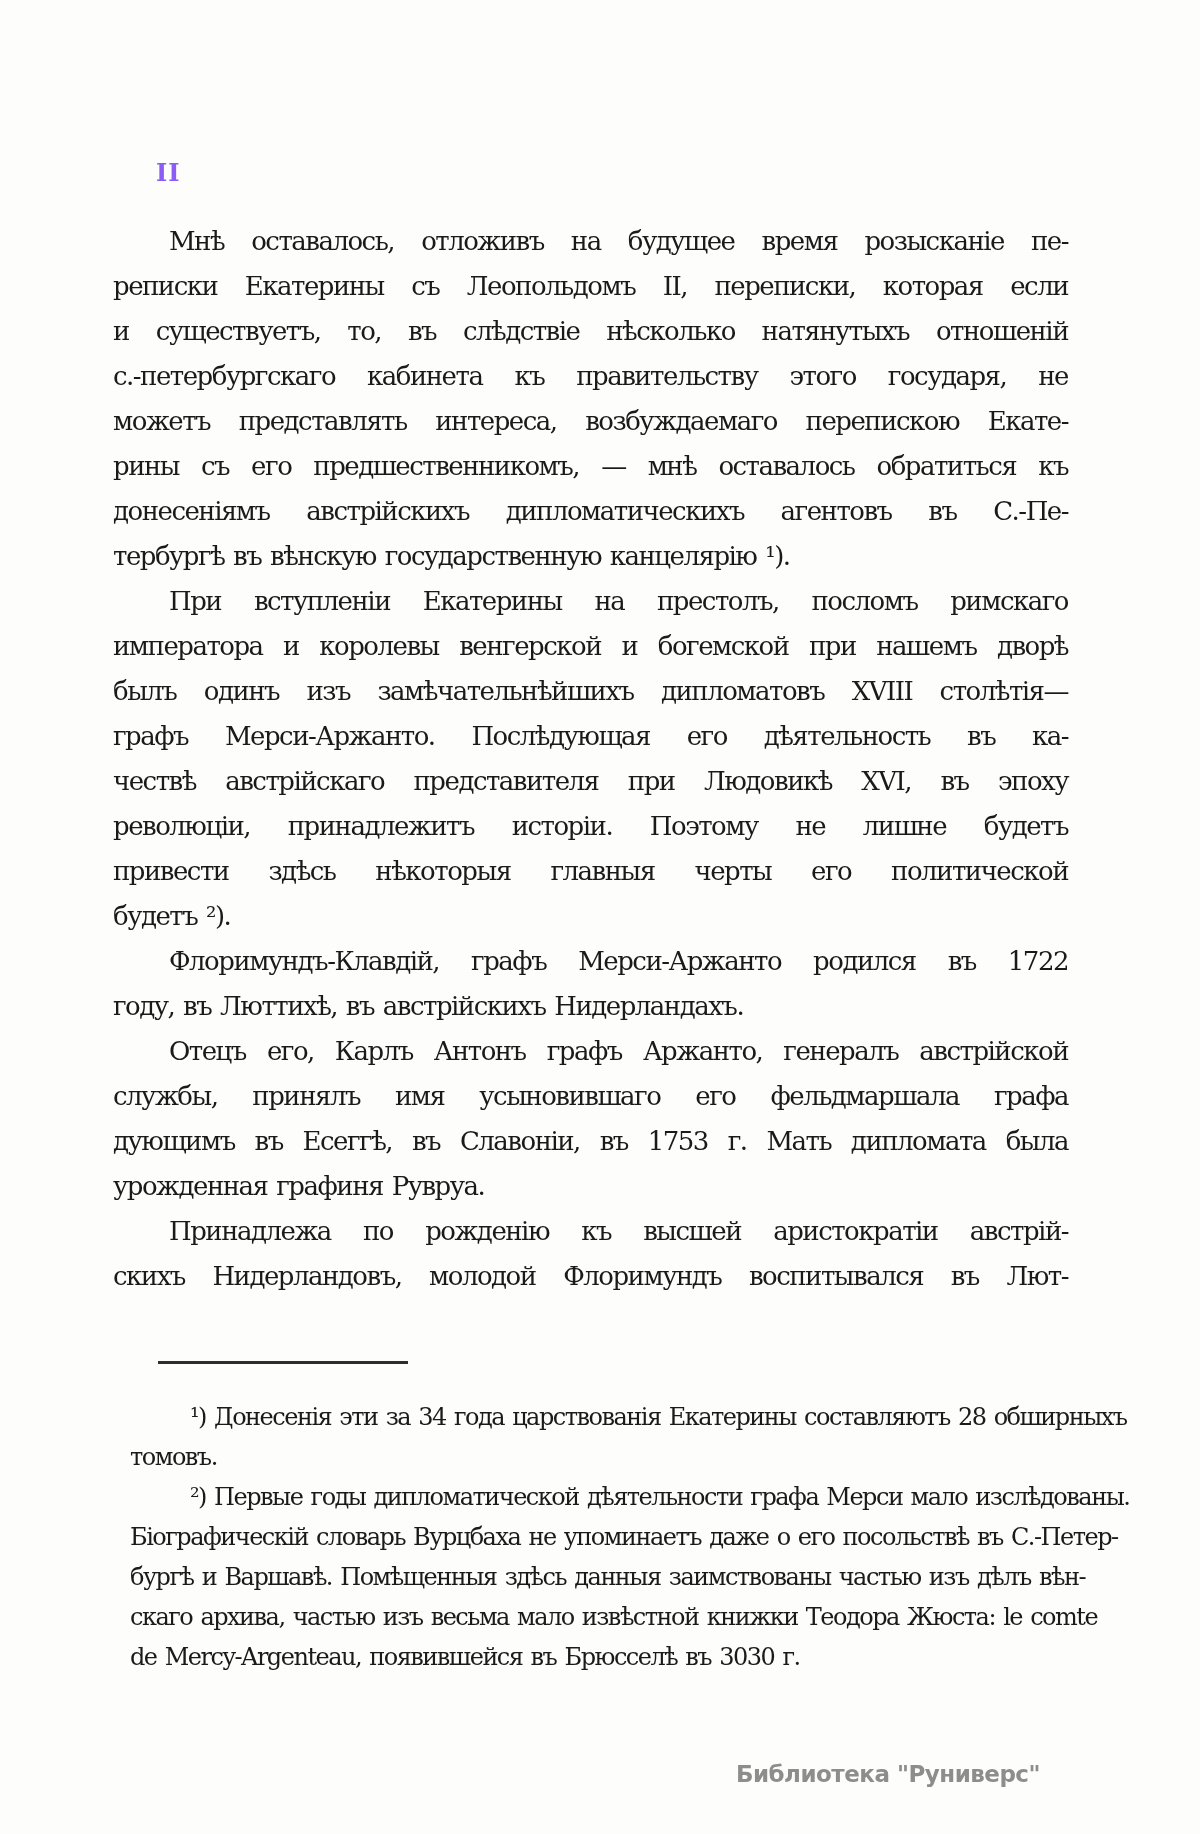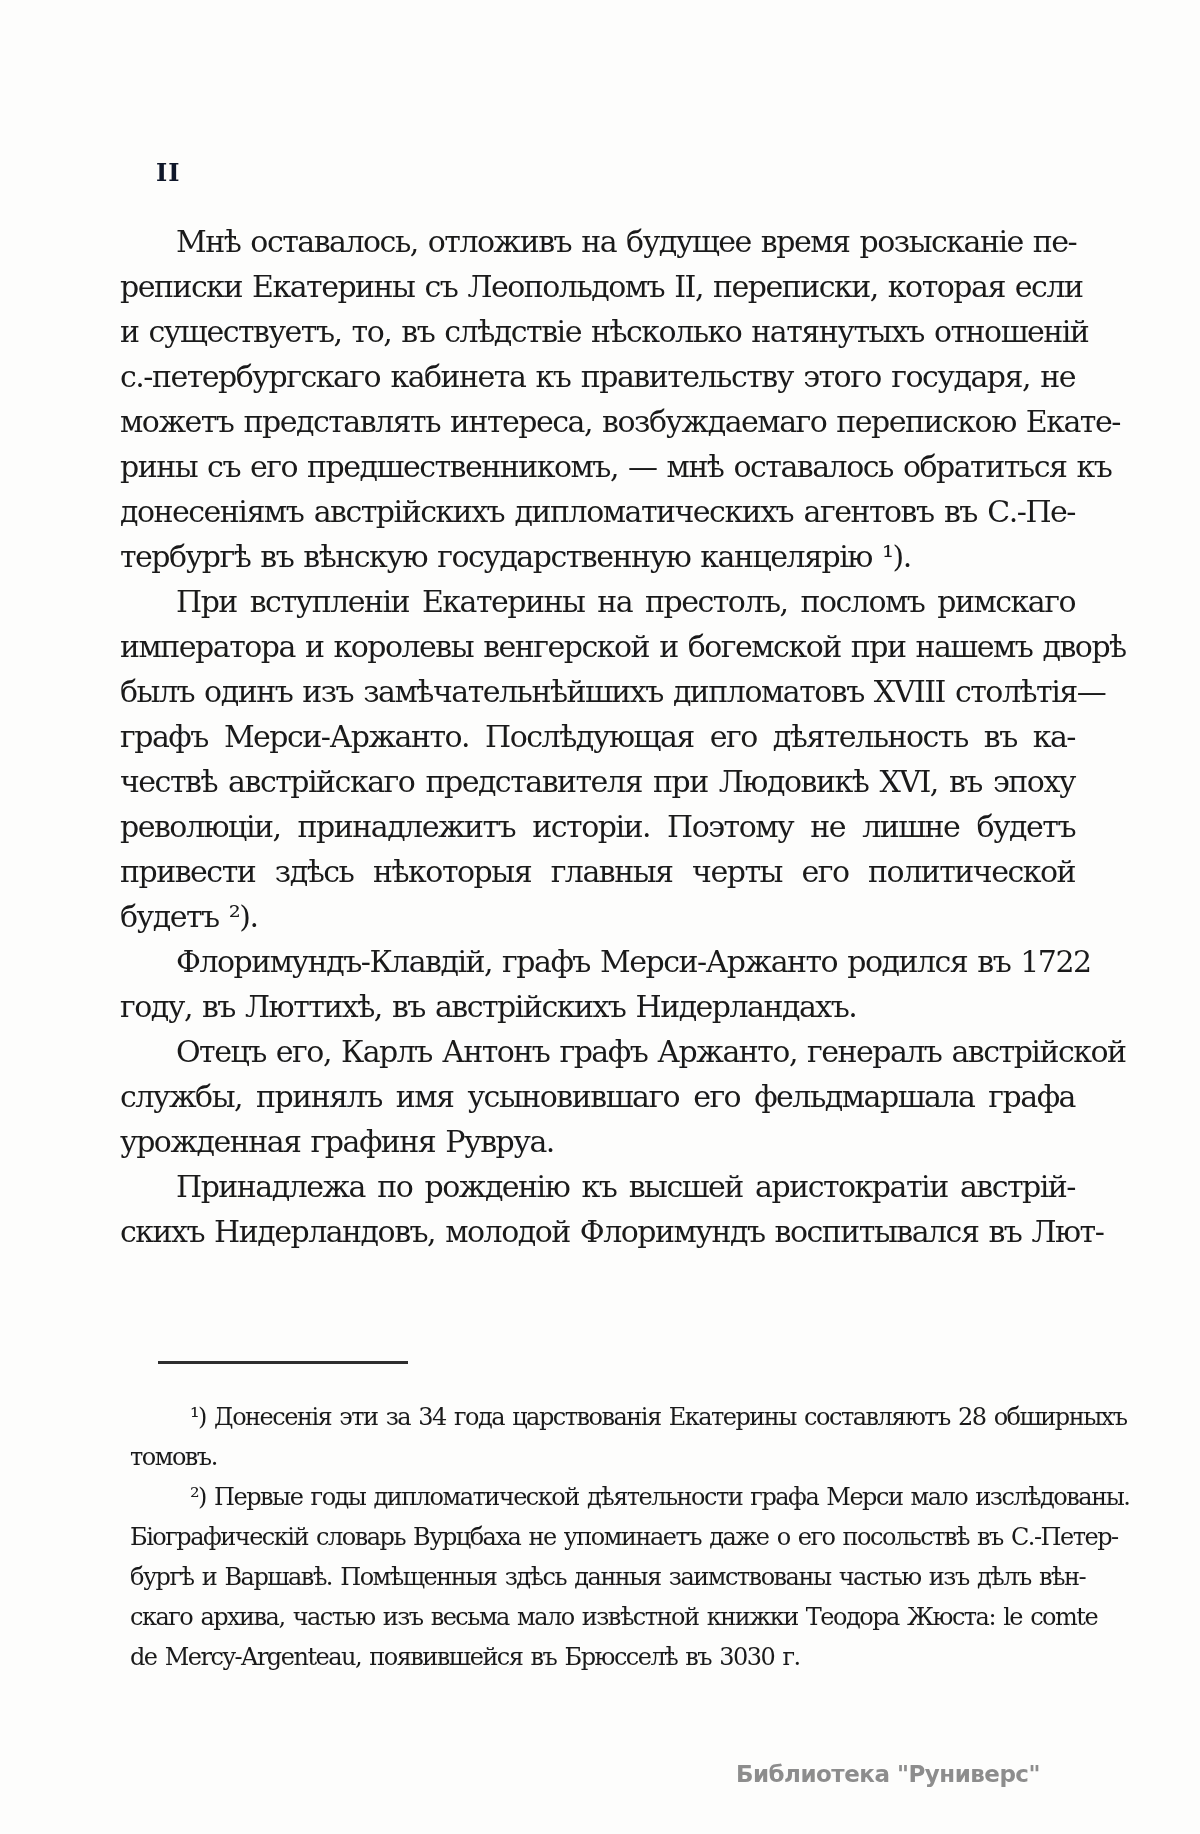--- a/index.html
+++ b/index.html
@@ -16,28 +16,28 @@
     font-family: "DejaVu Serif", serif;
     color: #1a1a1a;
   }
   .page-number {
     position: absolute;
     left: 156px;
     top: 158px;
     font-size: 24px;
     font-weight: bold;
     letter-spacing: 1px;
-    color: #0f172a;
+    color: #8b5cf6;
   }
   .main-text {
     position: absolute;
-    left: 120px;
+    left: 113px;
     top: 219px;
     width: 955px;
-    font-size: 30px;
+    font-size: 26px;
     line-height: 45px;
     letter-spacing: -1.5px;
     word-spacing: 2px;
   }
   .line {
     text-align: justify;
     text-align-last: justify;
     white-space: nowrap;
     height: 45px;
   }
@@ -105,20 +105,21 @@
     <div class="line">былъ одинъ изъ замѣчательнѣйшихъ дипломатовъ XVIII столѣтія—</div>
     <div class="line">графъ Мерси-Аржанто. Послѣдующая его дѣятельность въ ка-</div>
     <div class="line">чествѣ австрійскаго представителя при Людовикѣ XVI, въ эпоху</div>
     <div class="line">революціи, принадлежитъ исторіи. Поэтому не лишне будетъ</div>
     <div class="line">привести здѣсь нѣкоторыя главныя черты его политической</div>
     <div class="line para-end">будетъ ²).</div>
     <div class="line indent">Флоримундъ-Клавдій, графъ Мерси-Аржанто родился въ 1722</div>
     <div class="line para-end">году, въ Люттихѣ, въ австрійскихъ Нидерландахъ.</div>
     <div class="line indent">Отецъ его, Карлъ Антонъ графъ Аржанто, генералъ австрійской</div>
     <div class="line">службы, принялъ имя усыновившаго его фельдмаршала графа</div>
+    <div class="line">дующимъ въ Есеггѣ, въ Славоніи, въ 1753 г. Мать дипломата была</div>
     <div class="line para-end">урожденная графиня Рувруа.</div>
     <div class="line indent">Принадлежа по рожденію къ высшей аристократіи австрій-</div>
     <div class="line">скихъ Нидерландовъ, молодой Флоримундъ воспитывался въ Лют-</div>
   </div>
 
   <hr class="footnote-rule">
 
   <div class="footnotes">
     <div class="line indent">¹) Донесенія эти за 34 года царствованія Екатерины составляютъ 28 обширныхъ</div>
     <div class="line para-end">томовъ.</div>

